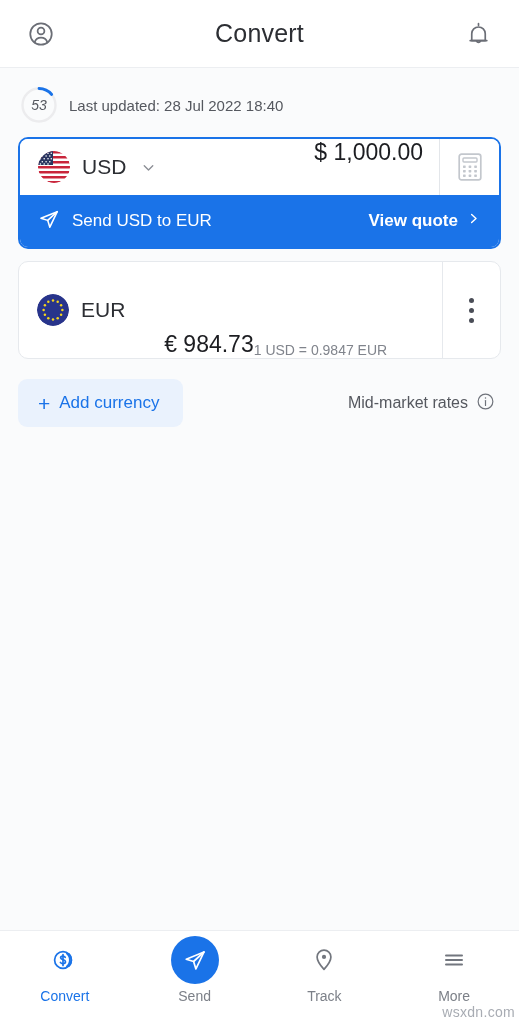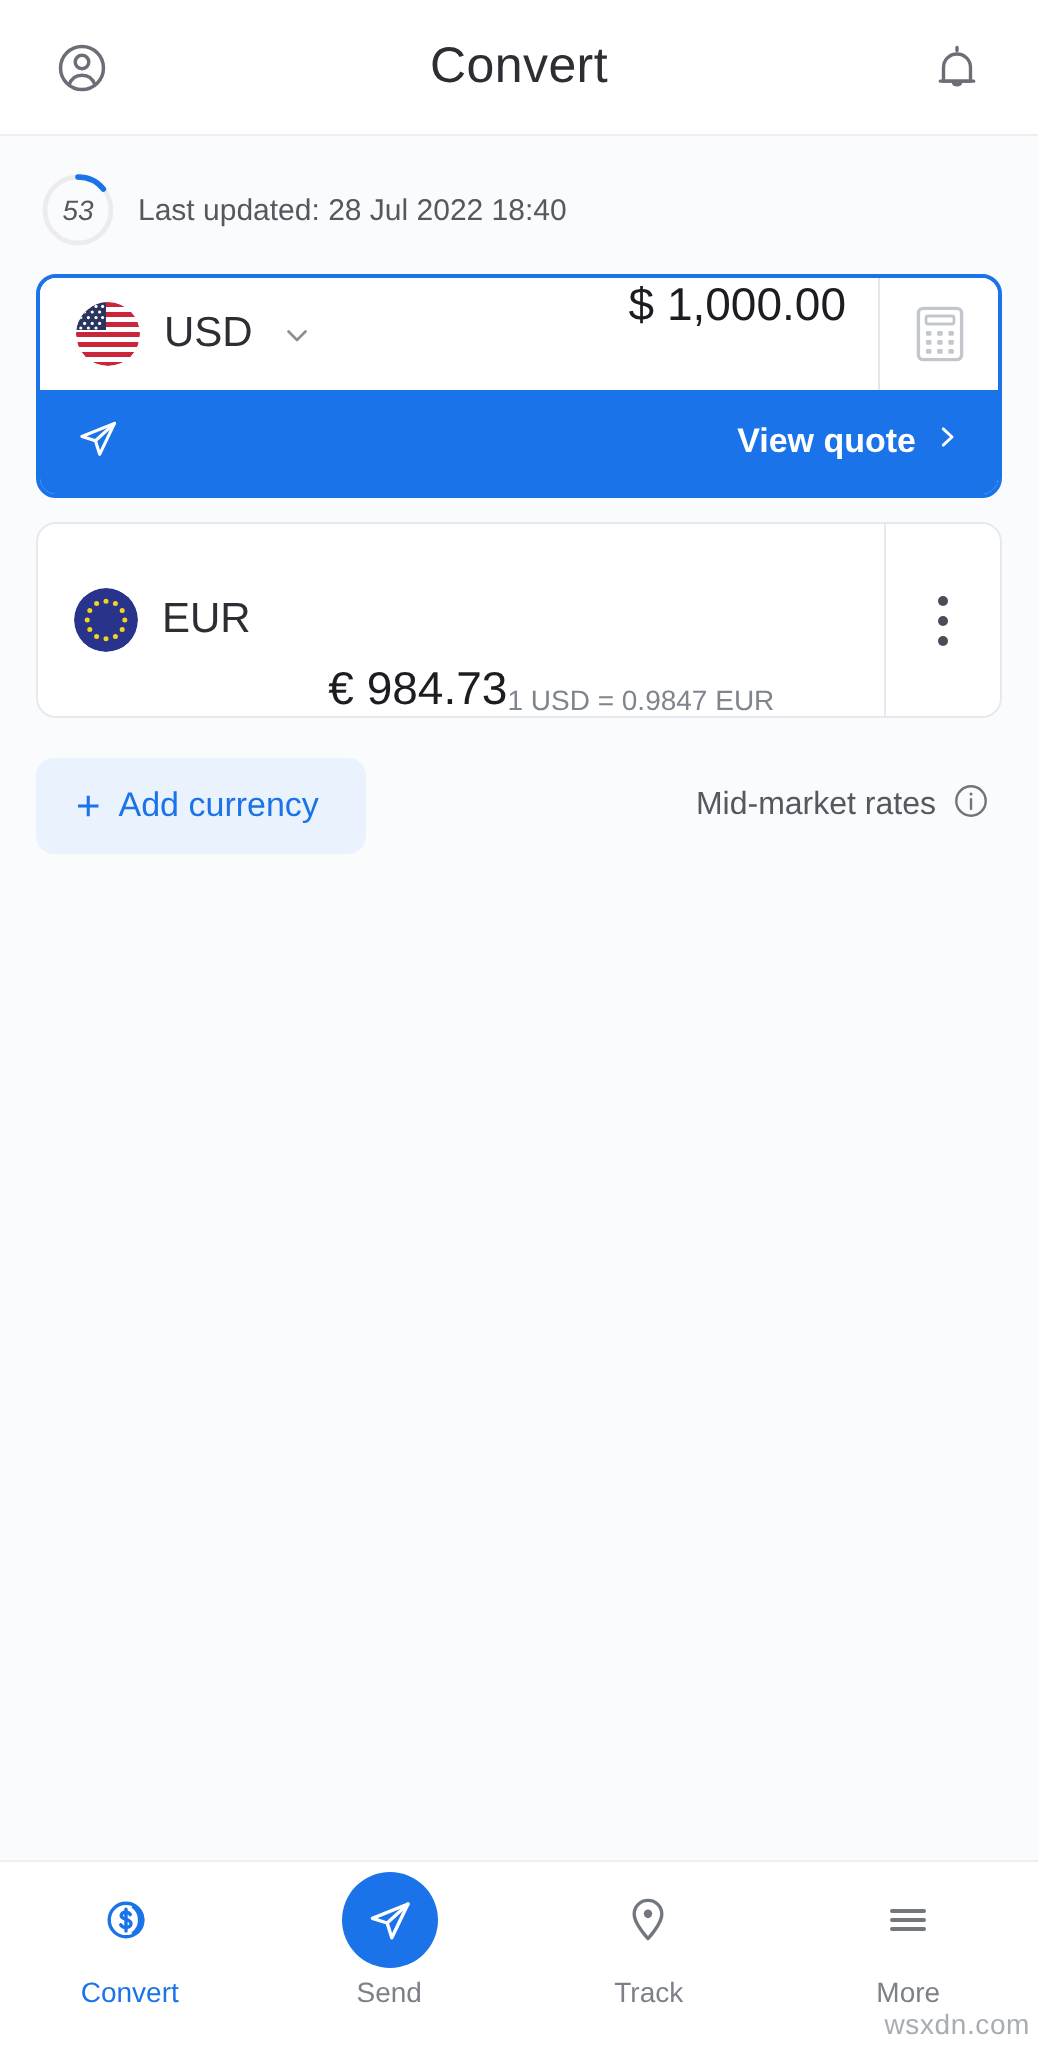--- a/index.html
+++ b/index.html
@@ -374,20 +374,21 @@
       </div>
 
       <div class="send-banner">
         <div class="send-left">
           <span>
             <svg width="22" height="22" viewBox="0 0 24 24" fill="none" stroke="#ffffff" stroke-width="1.7" stroke-linejoin="round" stroke-linecap="round">
               <path d="M21 4 3.2 11.2l7.4 2.3 2.3 7.4z"></path>
               <path d="M10.6 13.5 21 4"></path>
             </svg>
           </span>
+          <span class="send-label">Send USD to EUR</span>
         </div>
         <div class="send-right">
           <span class="quote-label">View quote</span>
           <span>
             <svg width="15" height="15" viewBox="0 0 24 24" fill="none" stroke="#ffffff" stroke-width="2.3" stroke-linecap="round" stroke-linejoin="round">
               <path d="M9 5.5 16 12l-7 6.5"></path>
             </svg>
           </span>
         </div>
       </div>

